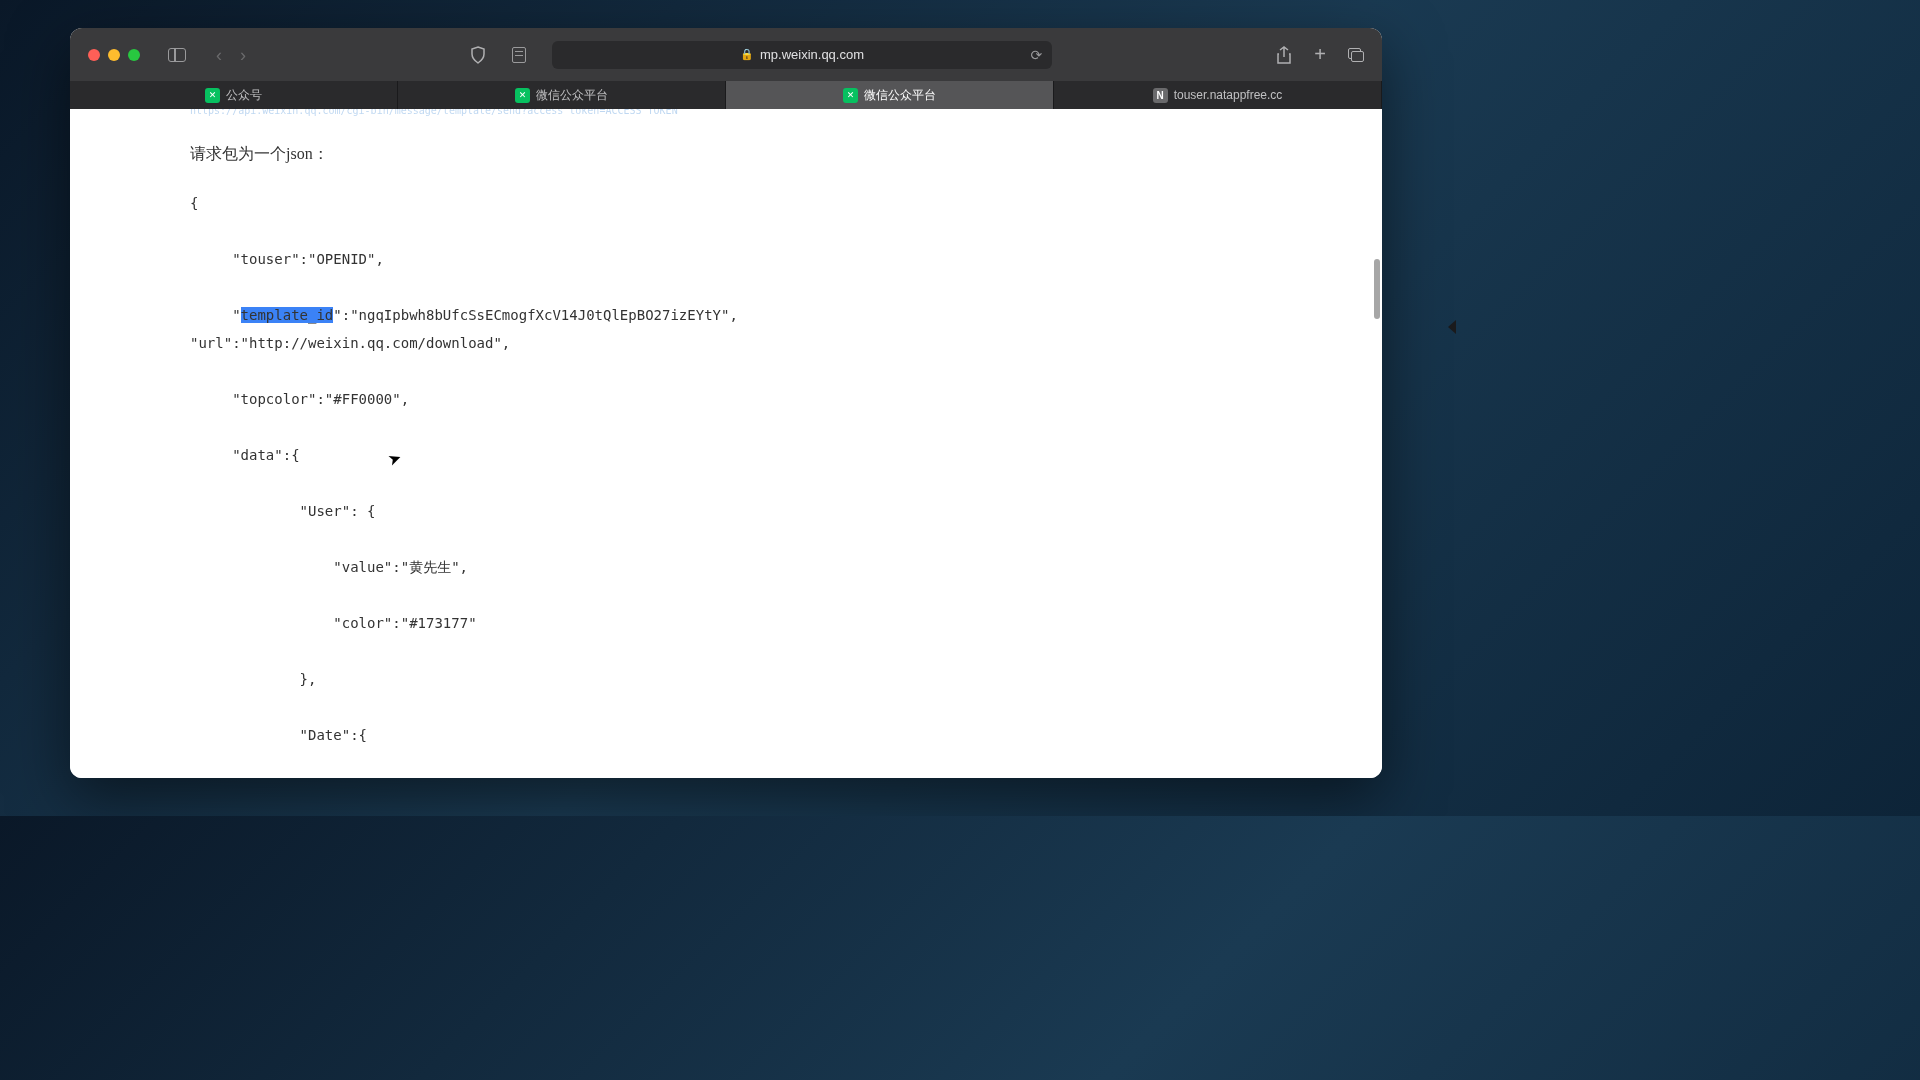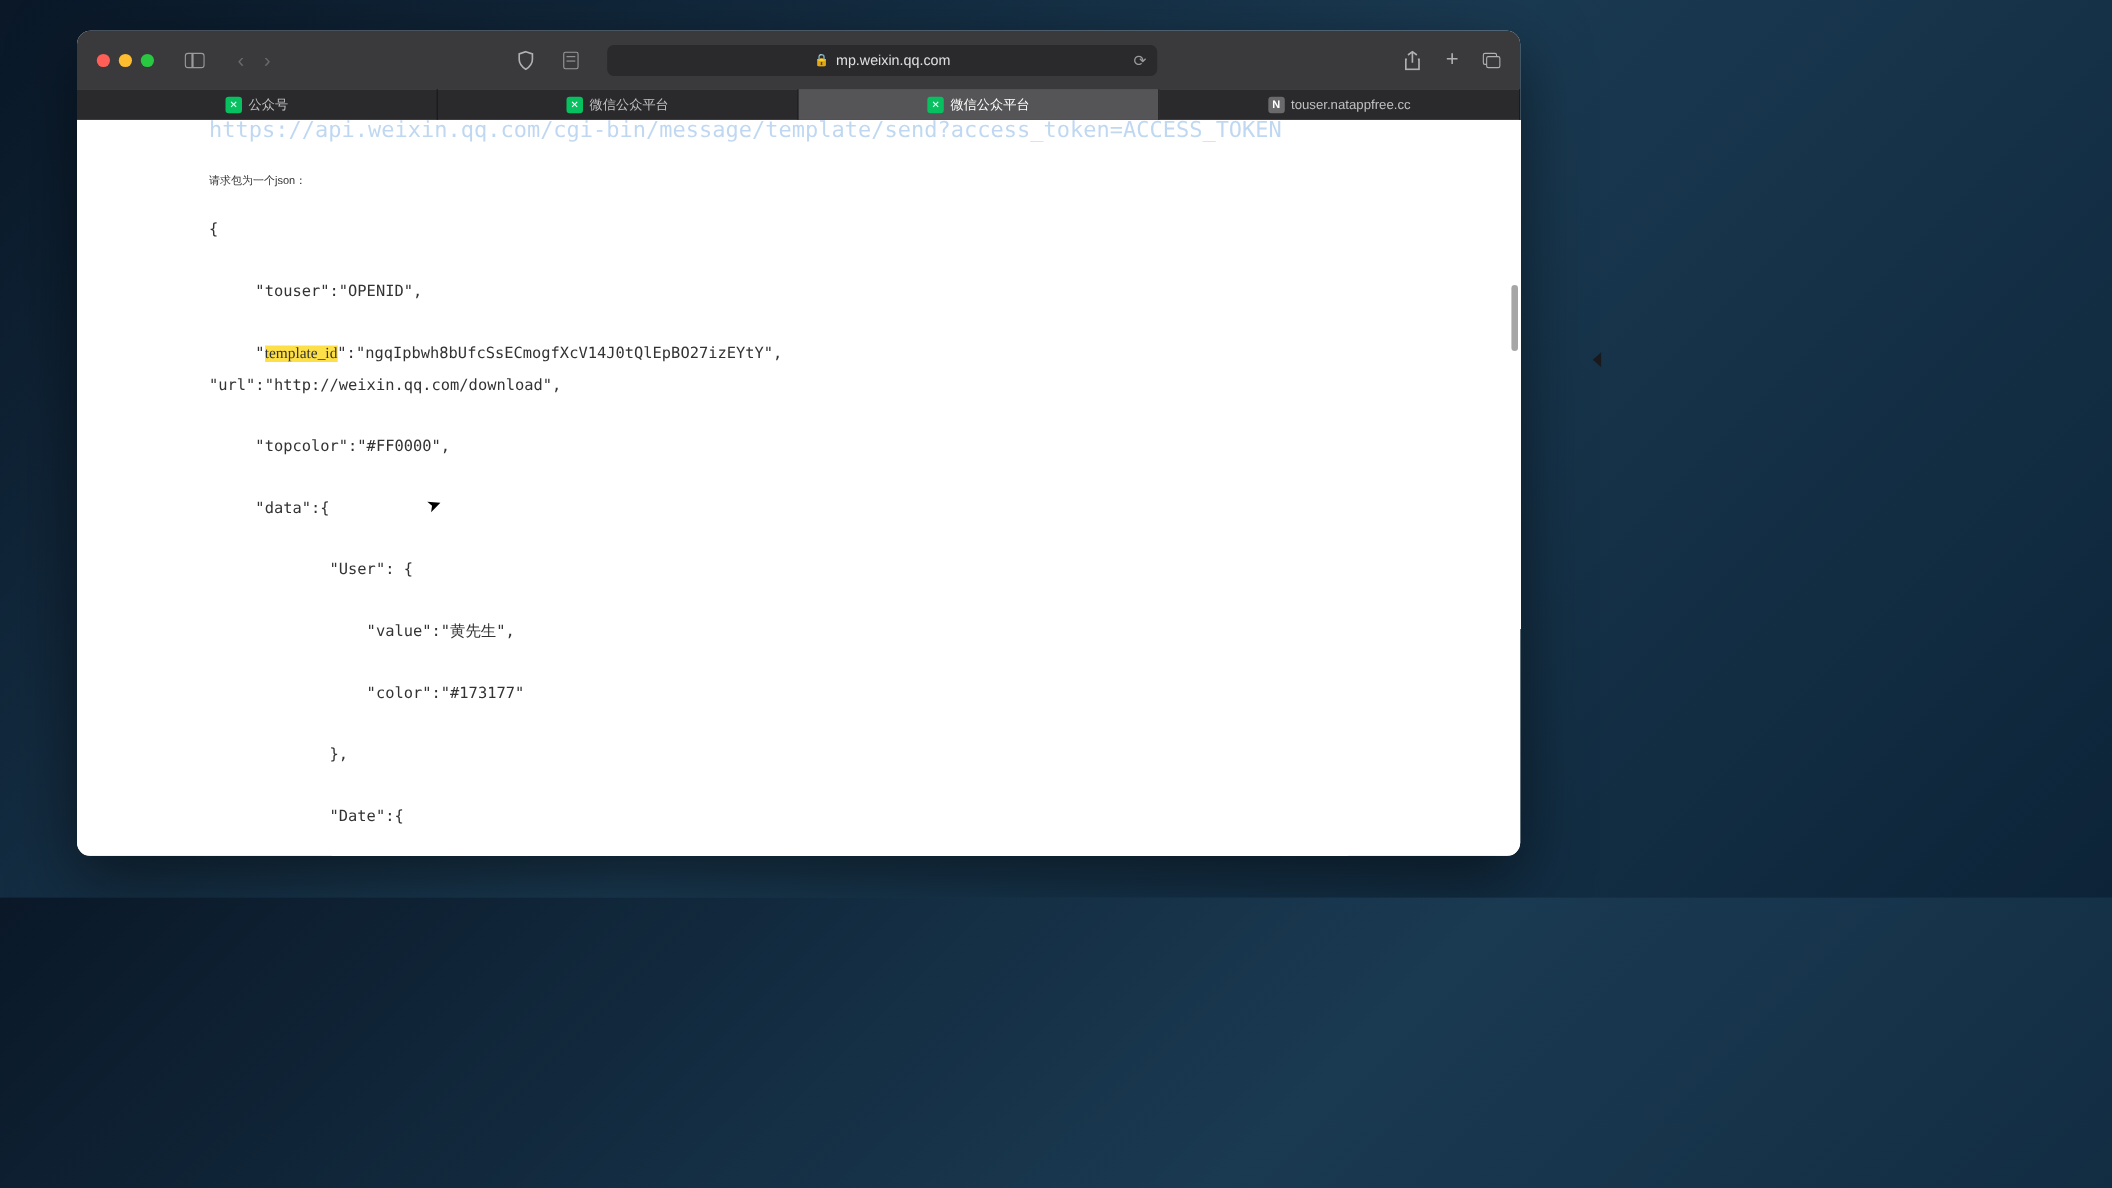--- a/index.html
+++ b/index.html
@@ -167,43 +167,43 @@
 
   .page-content {
     flex: 1;
     background: #ffffff;
     overflow-y: auto;
     position: relative;
     padding: 0 80px 40px 120px;
   }
   .top-link {
     color: #4a90d9;
-    font-size: 20px;
+    font-size: 10px;
     font-family: ui-monospace, "SF Mono", Menlo, monospace;
     opacity: 0.35;
     margin-top: -4px;
     white-space: nowrap;
     overflow: hidden;
   }
   .desc-text {
     margin-top: 28px;
-    font-size: 10px;
+    font-size: 16px;
     color: #333;
+    font-family: Liberation Serif, serif;
   }
   .code-block {
     margin-top: 24px;
     font-family: ui-monospace, "SF Mono", Menlo, Consolas, monospace;
     font-size: 14px;
     color: #333;
     line-height: 2.0;
     white-space: pre;
   }
   .hl-sel {
-    background: #fde047;
-    font-family: Liberation Serif, serif;
+    background: #3b82f6;
   }
   .scrollbar-track {
     position: absolute;
     right: 2px;
     top: 150px;
     width: 6px;
     height: 60px;
     background: rgba(0,0,0,0.35);
     border-radius: 3px;
   }

